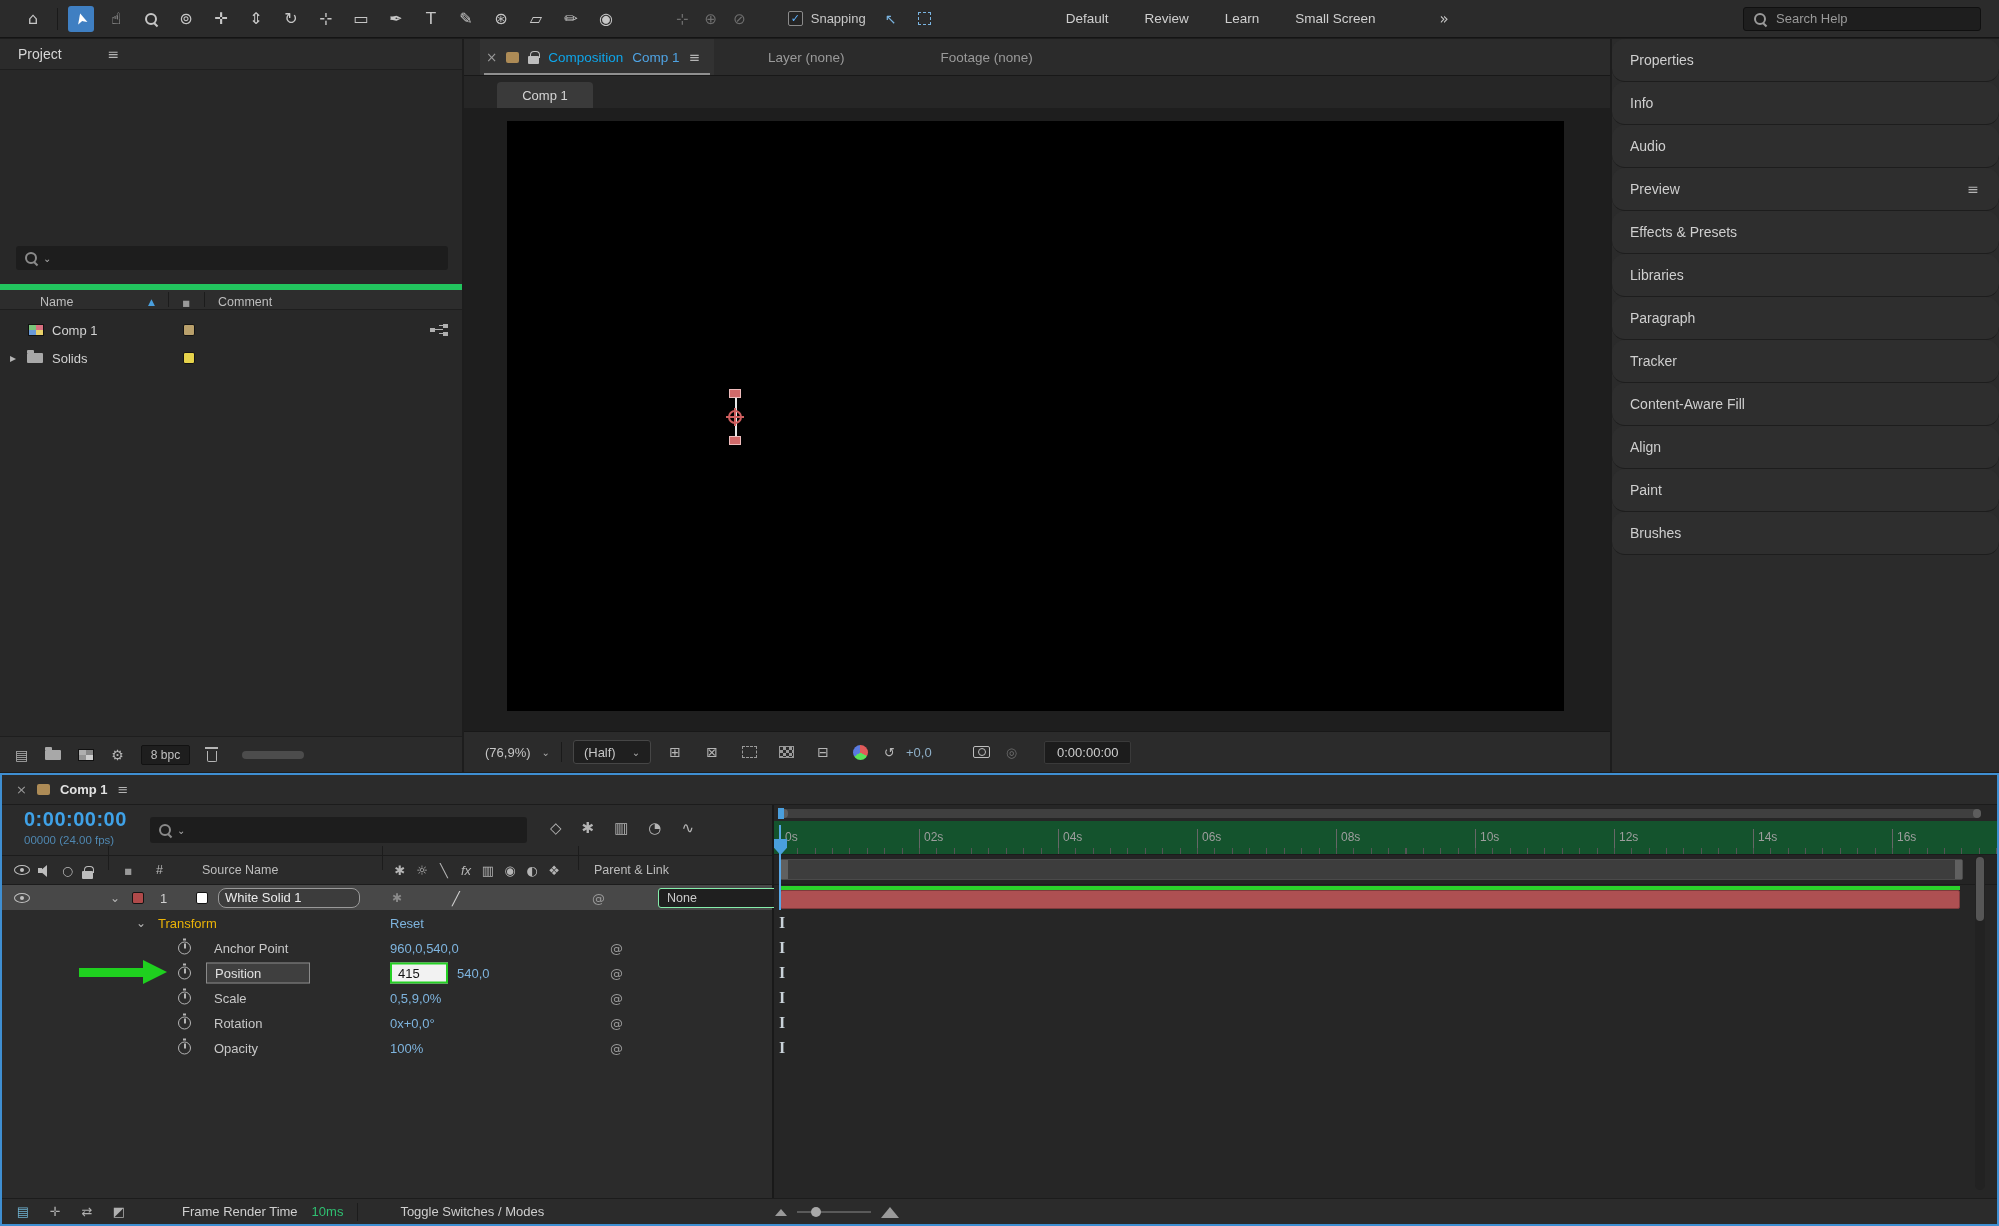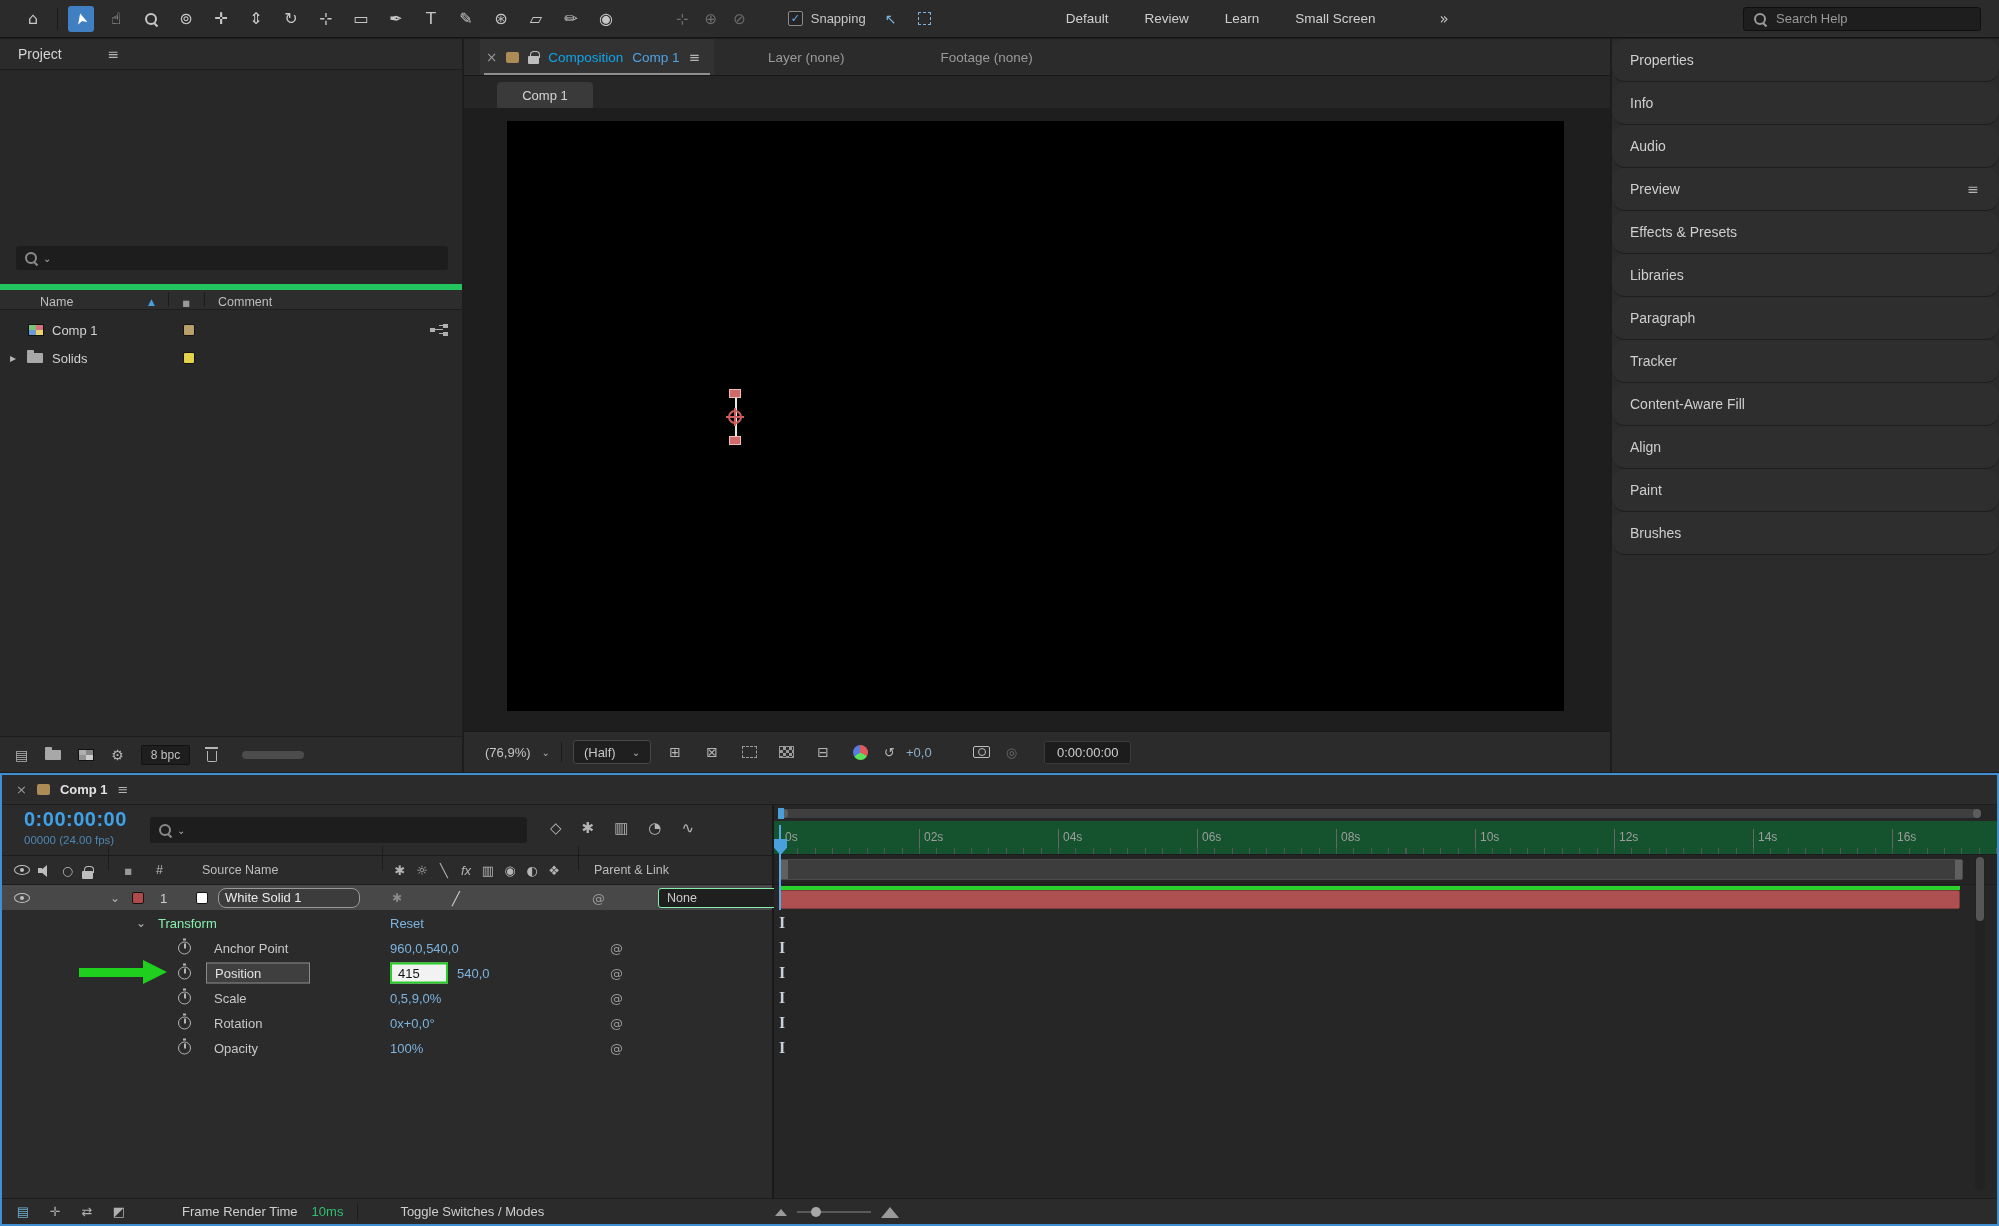--- a/index.html
+++ b/index.html
@@ -456,21 +456,21 @@
             <span class="icon" style="left:450px;color:#d0d0d0;">╱</span>
             <span class="pwhip icon" style="left:590px;">@</span>
             <span class="parent-dd">
               <span>None</span>
               <span class="caret icon">⌄</span>
             </span>
           </div>
 
           <div class="trow">
             <span class="tw icon" style="left:134px;">⌄</span>
-            <span style="left:156px;color:#86efac;">Transform</span>
+            <span style="left:156px;color:#eab308;">Transform</span>
             <span class="val" style="left:388px;">Reset</span>
           </div>
 
           <div class="trow">
             <span class="stopwatch" style="left:176px;"></span>
             <span style="left:212px;">Anchor Point</span>
             <span class="val" style="left:388px;">960,0,540,0</span>
             <span class="pwhip icon" style="left:608px;">@</span>
           </div>
 

